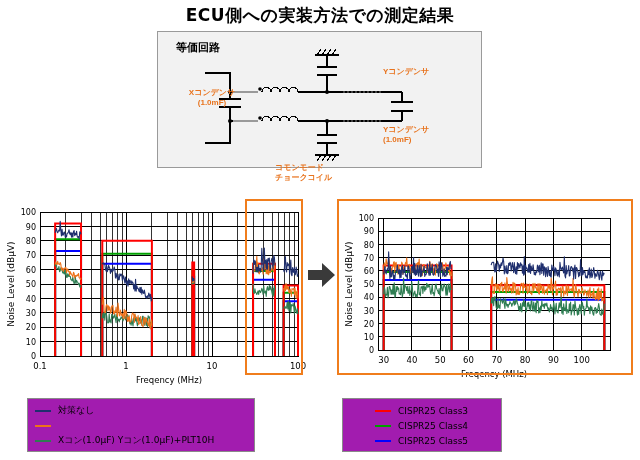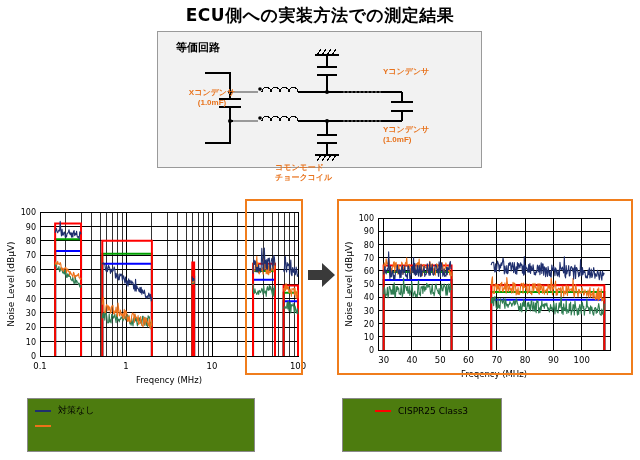--- a/index.html
+++ b/index.html
@@ -61,21 +61,21 @@
   #hl-right{
     left:337px;top:199px;width:296px;height:176px;
     border:2px solid #f07d1c;box-sizing:border-box;
   }
 
   
   #transition-arrow{left:308px;top:262px;width:28px;height:26px;}
 
   
   .legend-box{
-    border:1px solid #8a8a8a;background:#4d7c0f;
+    border:1px solid #8a8a8a;background:#a21caf;
     box-sizing:border-box;padding:4px 7px 4px 7px;
   }
   #legend-left{left:27px;top:398px;width:228px;height:54px;}
   #legend-right{left:342px;top:398px;width:160px;height:54px;padding-left:32px;}
   .legend-row{display:flex;align-items:center;height:15px;}
   .legend-swatch{
     display:inline-block;width:16px;height:0;
     border-top:2px solid #000;margin-right:7px;flex:none;
   }
   .legend-text{
@@ -379,20 +379,32 @@
 </svg>
 
 <div class="abs legend-box" id="legend-left">
   <div class="legend-row">
     <span class="legend-swatch" style="border-top-color: rgb(31, 47, 110);"></span>
     <span class="legend-text jp">対策なし</span>
   </div>
   <div class="legend-row">
     <span class="legend-swatch" style="border-top-color: rgb(238, 114, 25);"></span>
   </div>
+  <div class="legend-row">
+    <span class="legend-swatch" style="border-top-color: rgb(46, 125, 82);"></span>
+    <span class="legend-text jp">Xコン(1.0μF) Yコン(1.0μF)+PLT10H</span>
+  </div>
 </div>
 
 <div class="abs legend-box" id="legend-right">
   <div class="legend-row">
     <span class="legend-swatch" style="border-top-color: rgb(255, 0, 0);"></span>
     <span class="legend-text">CISPR25 Class3</span>
   </div>
+  <div class="legend-row">
+    <span class="legend-swatch" style="border-top-color: rgb(0, 160, 0);"></span>
+    <span class="legend-text">CISPR25 Class4</span>
+  </div>
+  <div class="legend-row">
+    <span class="legend-swatch" style="border-top-color: rgb(0, 0, 255);"></span>
+    <span class="legend-text">CISPR25 Class5</span>
+  </div>
 </div>
 
 </body></html>

